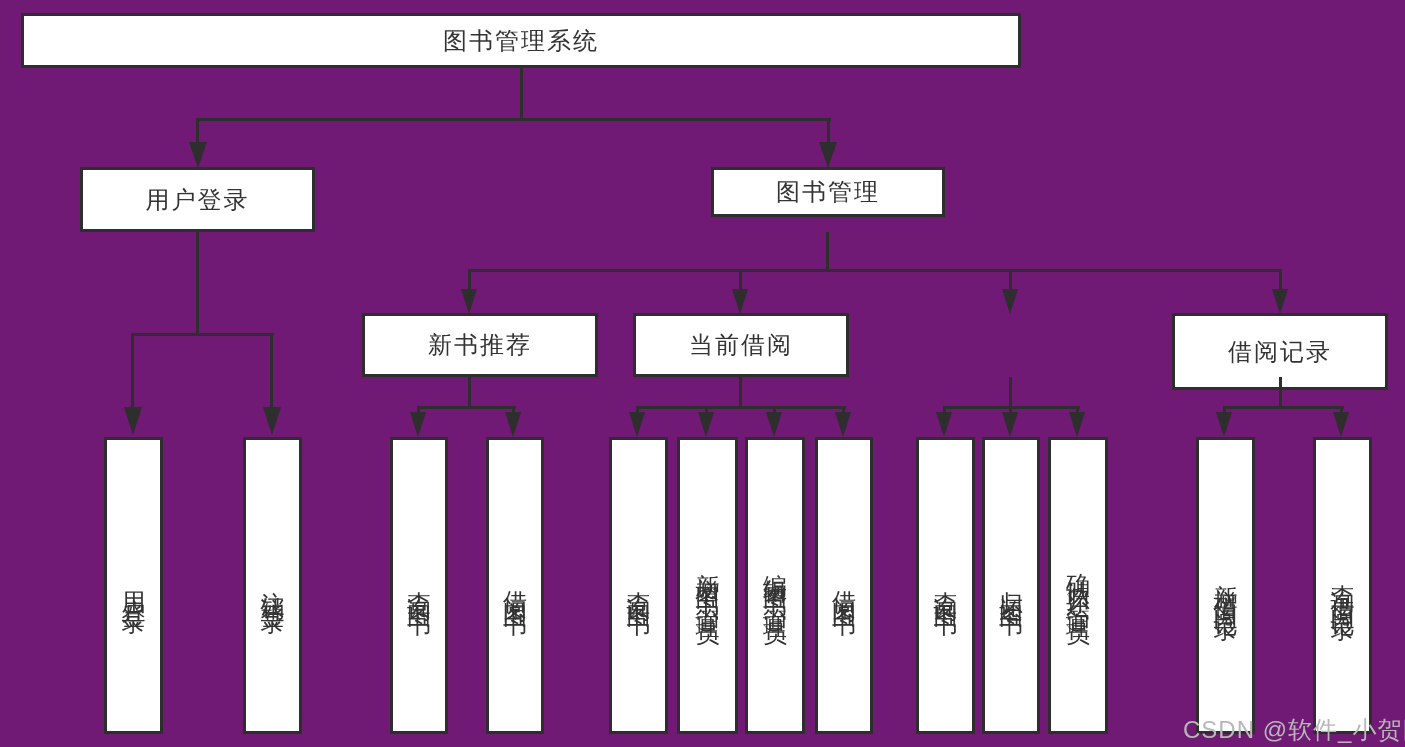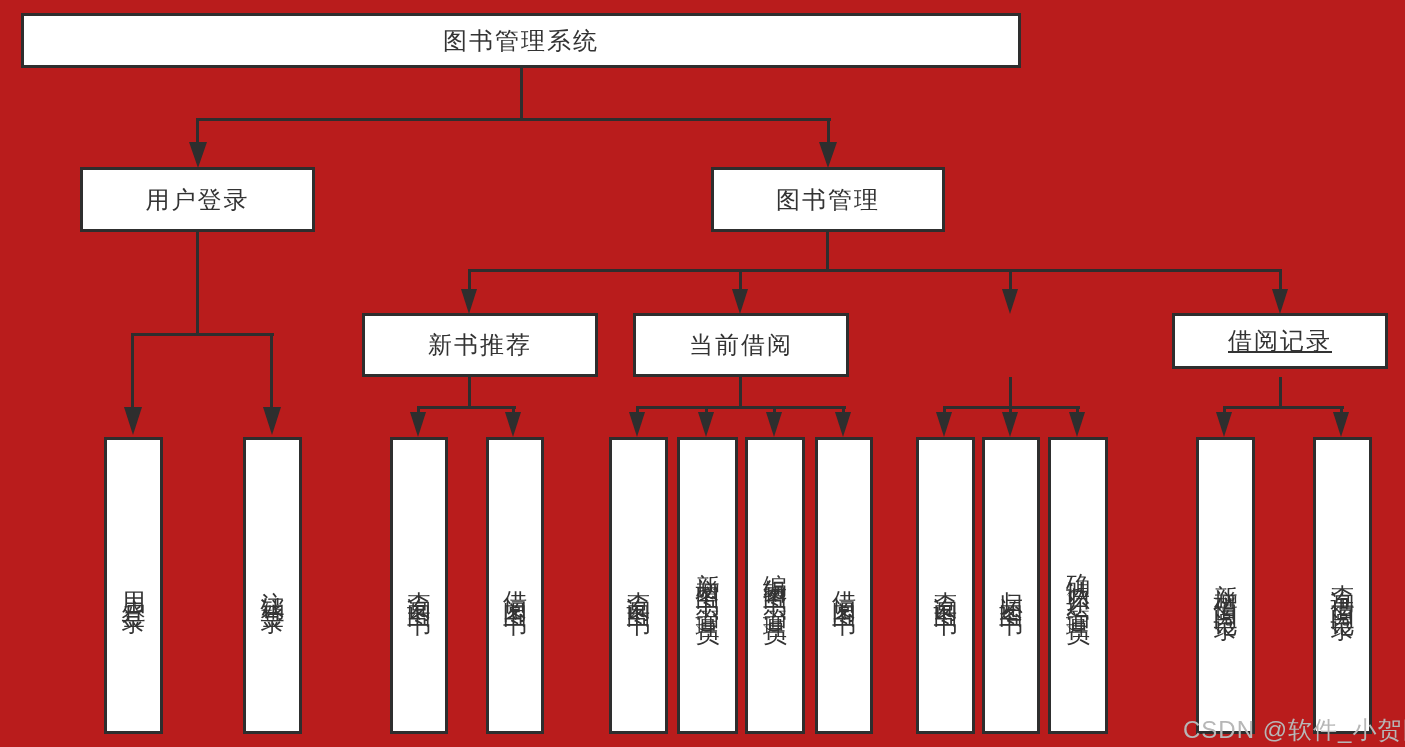--- a/index.html
+++ b/index.html
@@ -1,17 +1,17 @@
 <!DOCTYPE html>
 <html><head>
 <meta charset="utf-8">
 <style>
   html,body { margin:0; padding:0; background:#ffffff; }
   .stage {
-    position:relative; width:1405px; height:747px; background:#b91c1c;
+    position:relative; width:1405px; height:747px; background:#701a75;
     font-family:"Liberation Sans","DejaVu Sans",sans-serif; color:#333333;
     overflow:hidden;
   }
   .box {
     position:absolute; box-sizing:border-box;
     border:3px solid #2e2e2e; background:#ffffff;
     display:flex; align-items:center; justify-content:center;
     font-size:24px; letter-spacing:2px; color:#333333;
     white-space:nowrap;
   }
@@ -42,34 +42,34 @@
 <div class="stage">
 
   <div class="box" style="left:21px; top:13px; width:1000px; height:55px;">
     <span>图书管理系统</span>
   </div>
 
   <div class="box" style="left:80px; top:167px; width:235px; height:65px;">
     <span>用户登录</span>
   </div>
 
-  <div class="box" style="left:711px; top:167px; width:234px; height:65px;">
+  <div class="box" style="left:711px; top:167px; width:234px; height:50px;">
     <span>图书管理</span>
   </div>
 
   <div class="box" style="left:362px; top:313px; width:236px; height:64px;">
     <span>新书推荐</span>
   </div>
 
   <div class="box" style="left:633px; top:313px; width:216px; height:64px;">
     <span>当前借阅</span>
   </div>
 
 
-  <div class="box" style="left:1172px; top:313px; width:216px; height:56px;text-decoration:underline;">
+  <div class="box" style="left:1172px; top:313px; width:216px; height:77px;">
     <span>借阅记录</span>
   </div>
 
   <div class="box vbox" style="left:104px; top:437px; width:59px; height:297px;">
     <span>用户登录</span>
   </div>
   <div class="box vbox" style="left:243px; top:437px; width:59px; height:297px;">
     <span>注销登录</span>
   </div>
 

